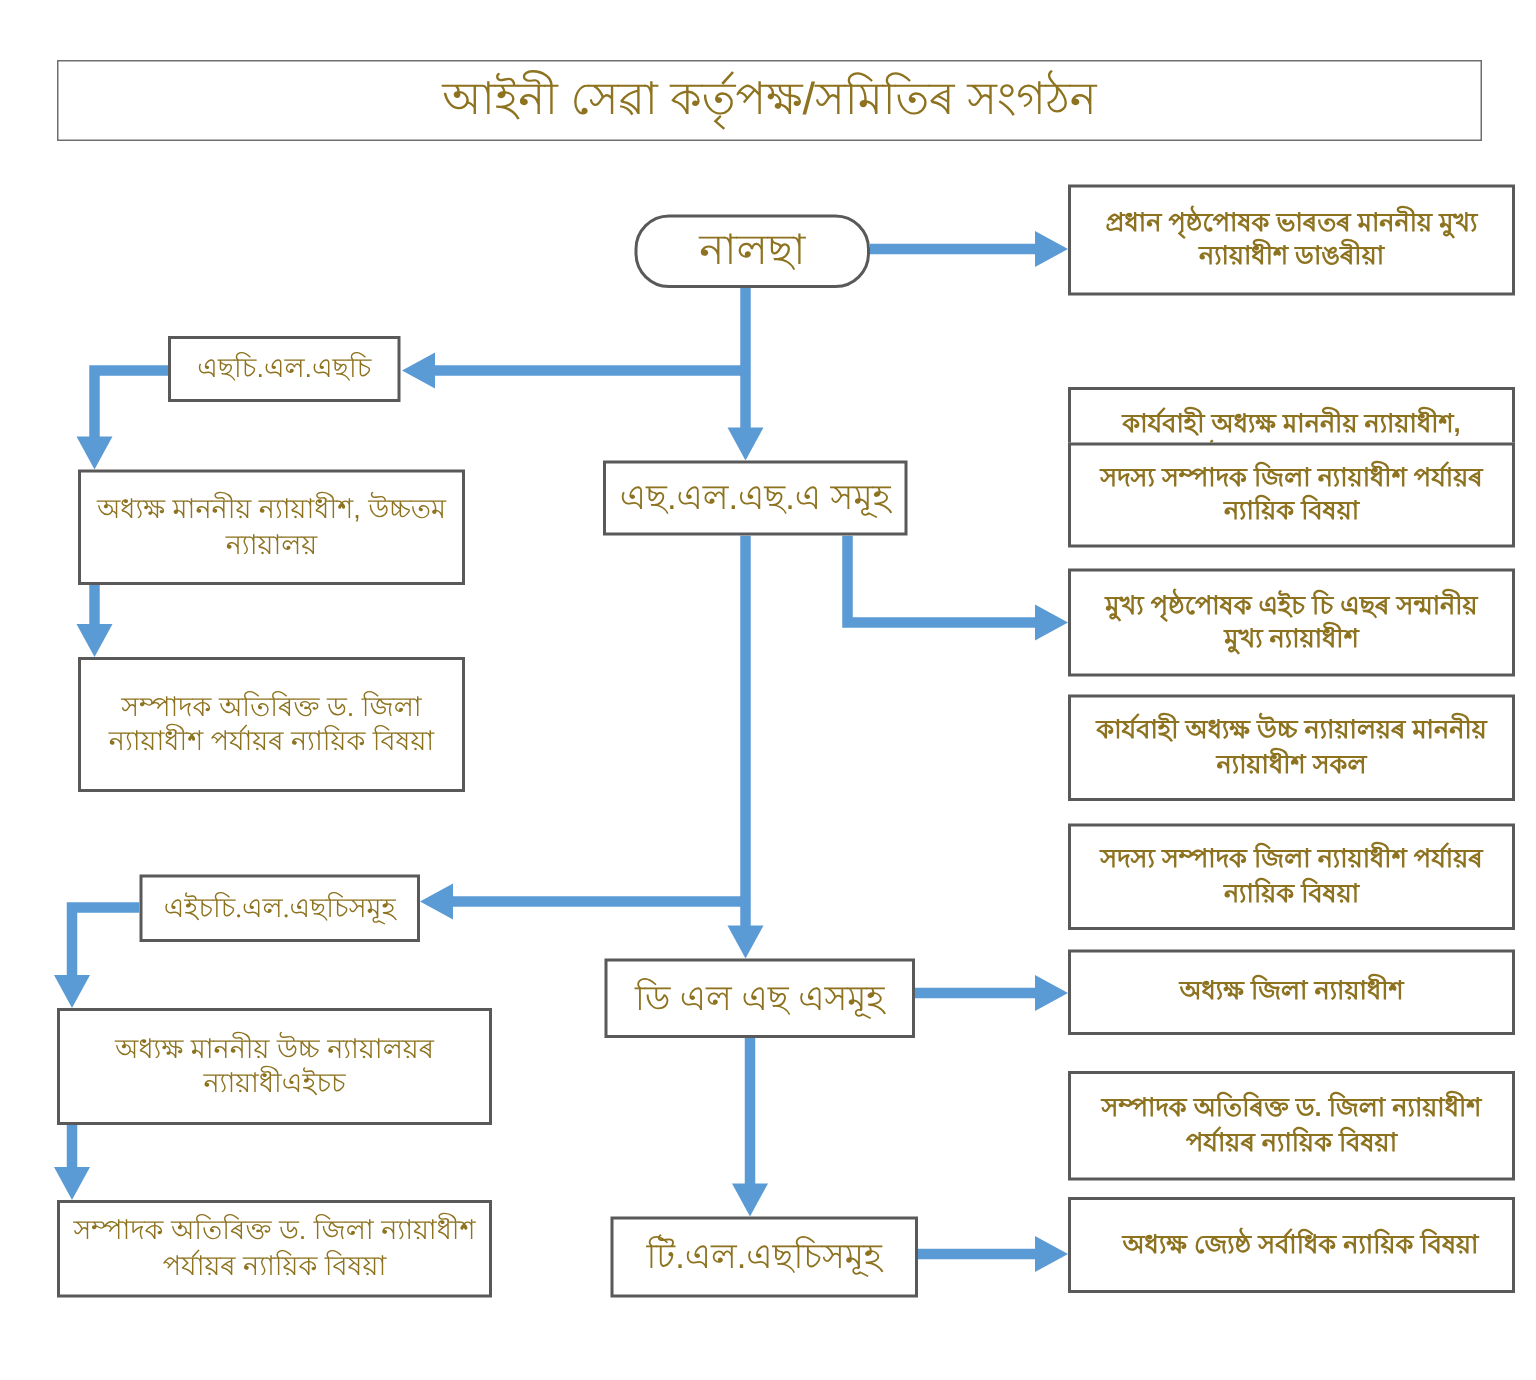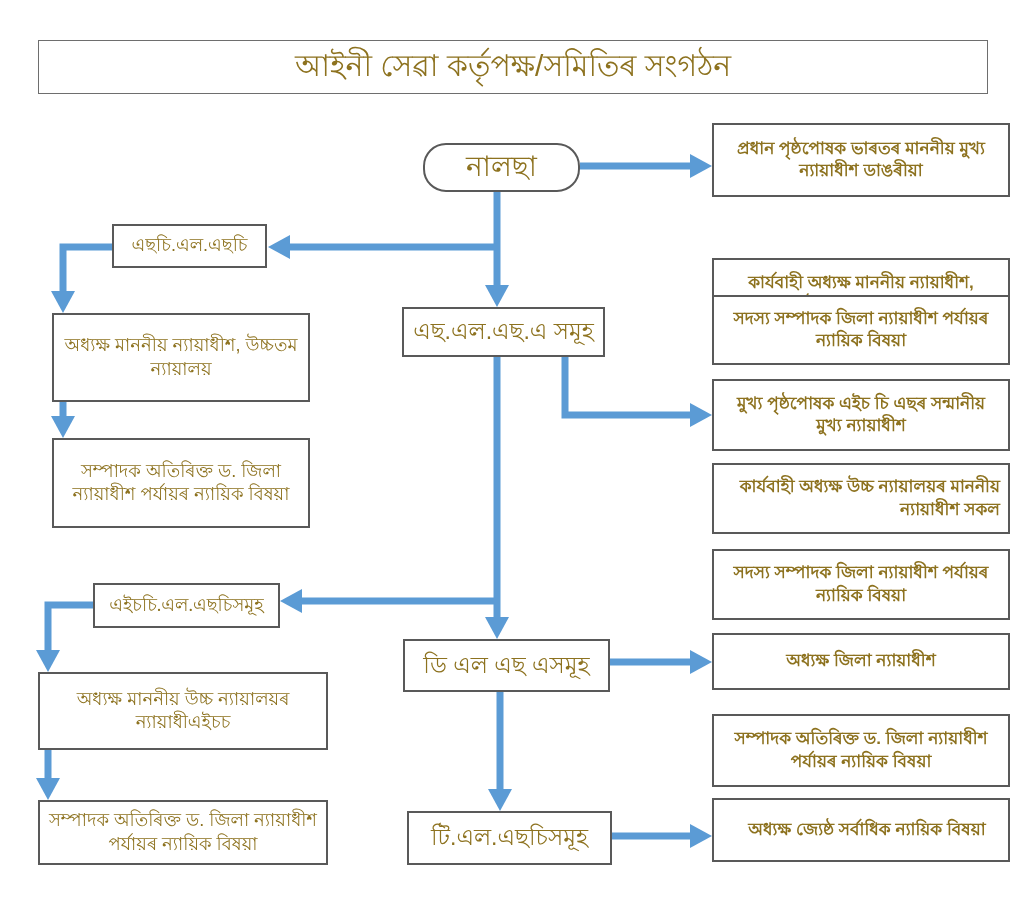--- a/index.html
+++ b/index.html
@@ -31,32 +31,32 @@
   .mid{font-size:23px;}
   .sm{font-size:17px;}
   .sm2{font-size:18px;}
   
   .n-nalsa{left:423px;top:143px;width:157px;height:49px;}
   .n-slsa{left:402px;top:307px;width:203px;height:50px;}
   .n-dlsa{left:403px;top:639px;width:207px;height:53px;}
   .n-tlsc{left:407px;top:811px;width:205px;height:54px;}
   
   .n-sclsc{left:112px;top:224px;width:155px;height:44px;}
-  .n-sclsc-ch{left:52px;top:313px;width:258px;height:89px;}
+  .n-sclsc-ch{left:52px;top:313px;width:258px;height:77px;}
   .n-sclsc-se{left:52px;top:438px;width:258px;height:90px;}
   .n-hclsc{left:93px;top:583px;width:187px;height:45px;font-family:Liberation Serif, serif;}
   .n-hclsc-ch{left:38px;top:672px;width:290px;height:78px;}
   .n-hclsc-se{left:38px;top:800px;width:290px;height:65px;}
   
   .rcol{left:712px;width:298px;font-weight:bold;}
   .r1{top:123px;height:74px;}
   .r2{top:210px;height:72px;margin-top:48px;}
   .r3{top:295px;height:70px;}
   .r4{top:379px;height:72px;}
-  .r5{top:463px;height:71px;text-align:right;}
+  .r5{top:463px;height:71px;}
   .r6{top:549px;height:71px;}
   .r7{top:633px;height:57px;}
   .r8{top:714px;height:73px;}
   .r9{top:798px;height:64px;padding-left:20px;}
 </style>
 </head>
 <body>
 
 <div class="canvas">
 

